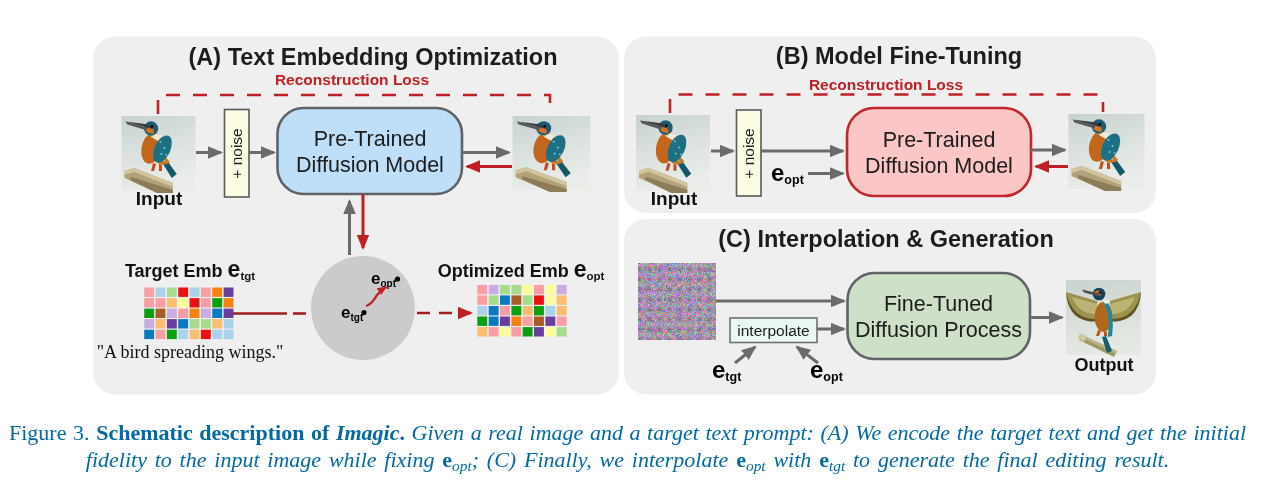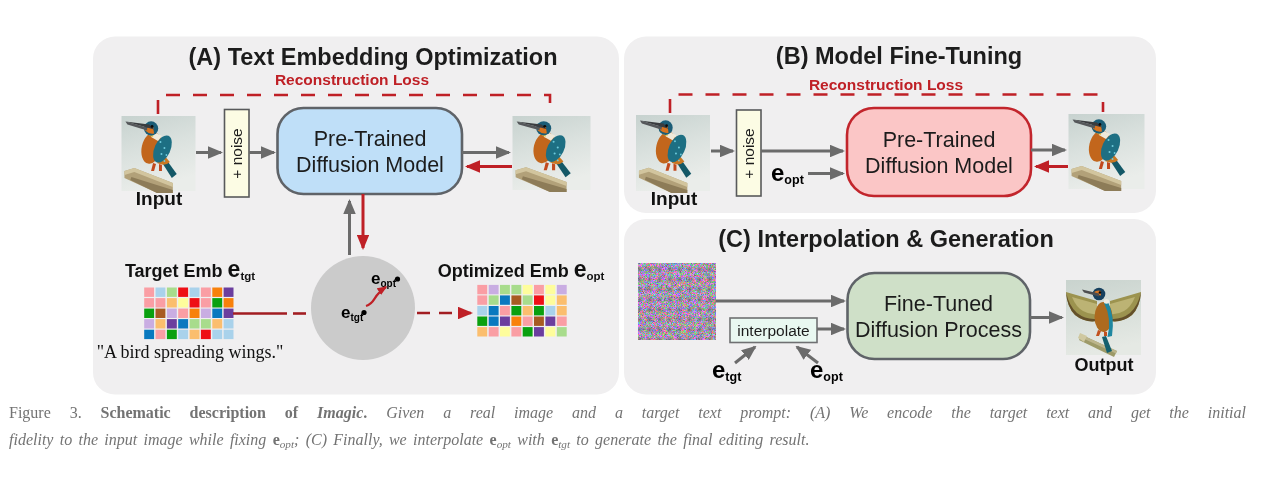--- a/index.html
+++ b/index.html
@@ -316,16 +316,16 @@
 <circle cx="34" cy="12.5" r="1.3" fill="#0c0c0c"></circle>
 <path d="M32,50 L30,56 L33,56 L35,51 Z" fill="#c2511f"></path>
 <path d="M38,51 L38,56 L41,56 L41,52 Z" fill="#c2511f"></path>
 </g>
 <text x="1104" y="370.5" text-anchor="middle" style="font-family:'Liberation Sans',sans-serif;font-weight:600;font-size:18px;fill:#111">Output</text>
 <text x="712" y="378" style="font-family:'Liberation Sans',sans-serif;font-weight:700;font-size:24px;fill:#000">e<tspan font-size="12.5" dy="3">tgt</tspan></text>
 <text x="810" y="378" style="font-family:'Liberation Sans',sans-serif;font-weight:700;font-size:24px;fill:#000">e<tspan font-size="12.5" dy="3">opt</tspan></text>
 <line x1="735" y1="363" x2="755" y2="347" stroke="#6b6b6b" stroke-width="3" marker-end="url(#ag)"></line>
 <line x1="818" y1="363" x2="797" y2="347" stroke="#6b6b6b" stroke-width="3" marker-end="url(#ag)"></line>
 </svg>
-<div style="position:absolute;left:9px;top:400px;width:1237px;font-family:'Liberation Serif',serif;font-size:16px;line-height:26.7px;color:#737373;">
+<div style="position:absolute;left:9px;top:420px;width:1237px;font-family:'Liberation Serif',serif;font-size:22px;line-height:26.7px;color:#0369a1;">
 <div style="text-align:justify;text-align-last:justify;white-space:nowrap;">Figure 3. <b>Schematic description of <i>Imagic</i>.</b> <i>Given a real image and a target text prompt: (A) We encode the target text and get the initial</i></div>
-<div style="word-spacing:2.3px;"><i>fidelity to the input image while fixing</i> <b>e</b><sub><i>opt</i></sub><i>; (C) Finally, we interpolate</i> <b>e</b><sub><i>opt</i></sub> <i>with</i> <b>e</b><sub><i>tgt</i></sub> <i>to generate the final editing result.</i></div>
+<div style="word-spacing:2.3px;text-align:center;"><i>fidelity to the input image while fixing</i> <b>e</b><sub><i>opt</i></sub><i>; (C) Finally, we interpolate</i> <b>e</b><sub><i>opt</i></sub> <i>with</i> <b>e</b><sub><i>tgt</i></sub> <i>to generate the final editing result.</i></div>
 </div>
 </div>
 </body></html>

